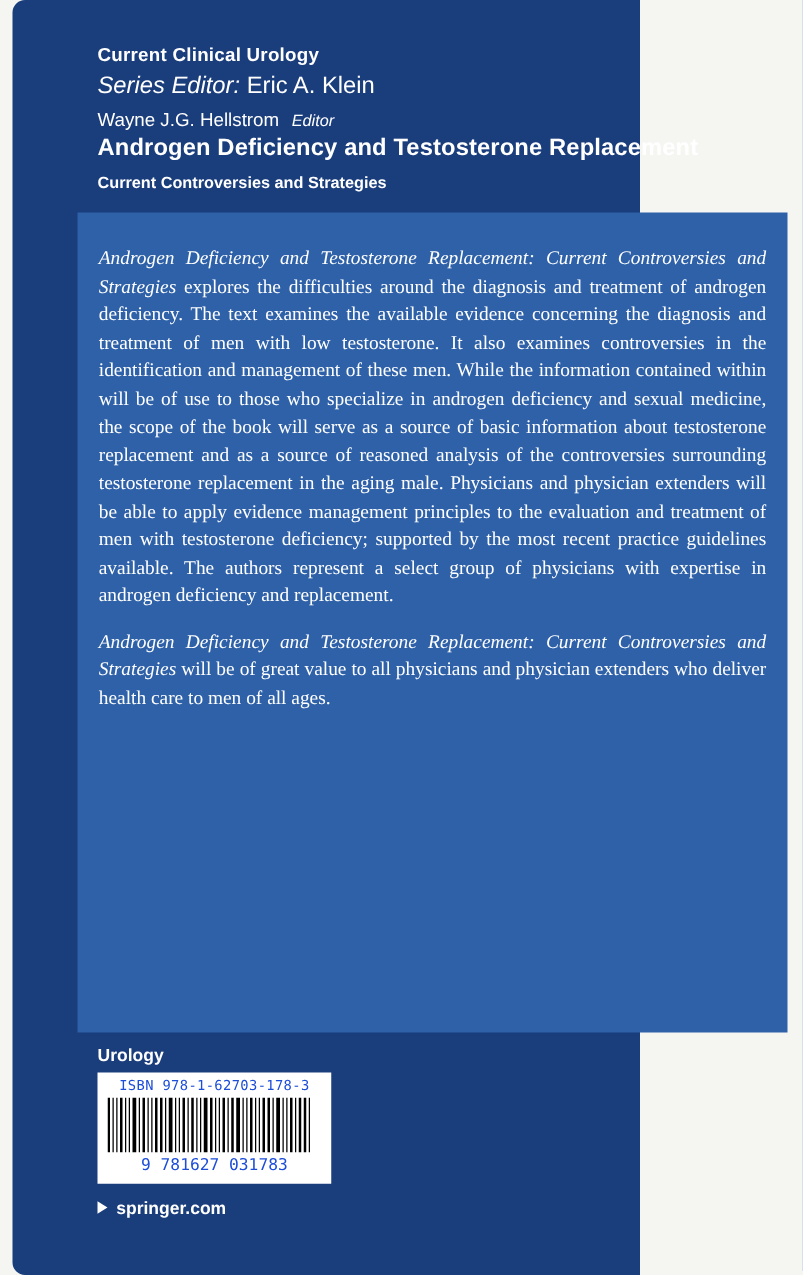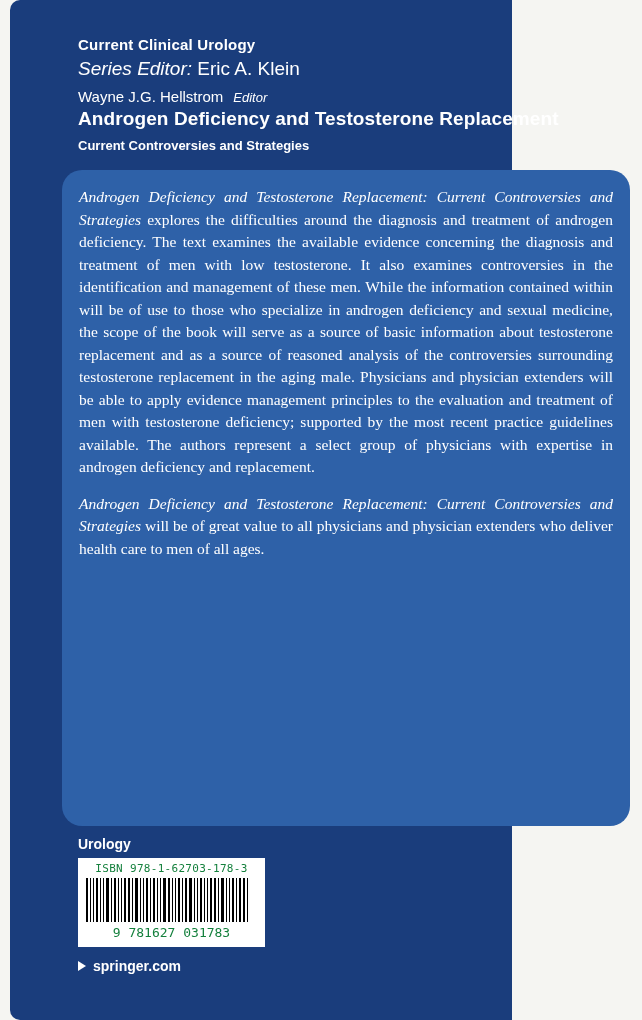--- a/index.html
+++ b/index.html
@@ -71,23 +71,23 @@
     font-weight: bold;
     text-align: center;
   }
   .blurb-panel {
     position: absolute;
     left: 52px;
     top: 170px;
     width: 568px;
     height: 656px;
     background: #2e61a8;
-    border-radius: 20px;
+    border-radius: 0;
     box-sizing: border-box;
-    padding: 16px 17px;
+    padding: 26px 17px;
   }
   .blurb-panel p {
     margin: 0 0 14px 0;
     font-family: "Liberation Serif", "DejaVu Serif", serif;
     font-size: 15.5px;
     line-height: 22.5px;
     text-align: justify;
     color: #ffffff;
   }
   .blurb-panel .t { font-style: italic; }
@@ -98,21 +98,21 @@
     font-size: 14px;
     font-weight: bold;
   }
   .barcode-box {
     position: absolute;
     left: 68px;
     top: 858px;
     width: 187px;
     height: 89px;
     background: #ffffff;
-    color: #15803d;
+    color: #1d4ed8;
     box-sizing: border-box;
     padding: 4px 8px 3px 8px;
   }
   .isbn-label {
     font-family: "DejaVu Sans Mono", monospace;
     font-size: 11px;
     text-align: center;
     white-space: nowrap;
     letter-spacing: 0.3px;
   }

